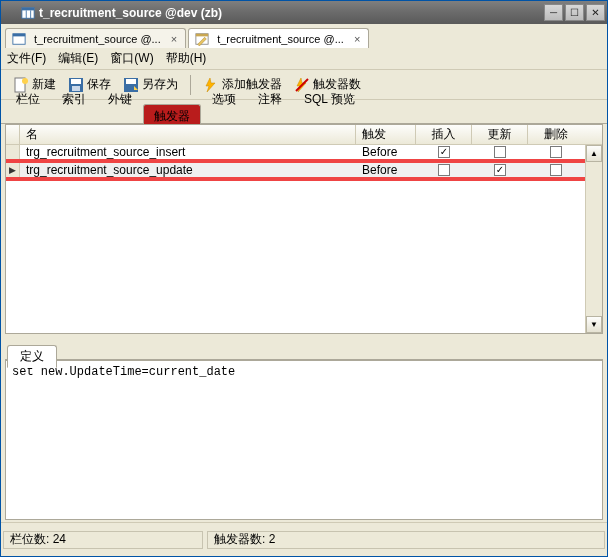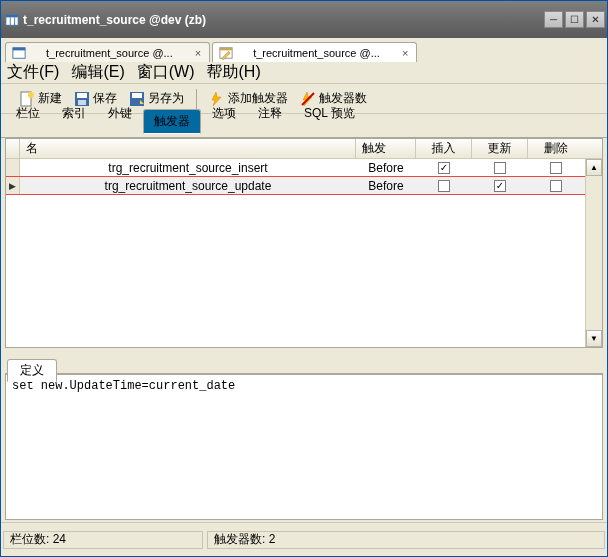--- a/index.html
+++ b/index.html
@@ -1,42 +1,42 @@
 <!DOCTYPE html>
 <html><head>
 <meta charset="utf-8">
 <style>
 * { box-sizing: border-box; margin: 0; padding: 0; }
 body { font-family: "Microsoft YaHei", "SimSun", Tahoma, sans-serif; font-size: 12px; background: #ece9d8; }
 .window { width: 608px; height: 557px; background: #ece9d8; border: 1px solid #0053a6; display: flex; flex-direction: column; }
-.titlebar { height: 37px; background: linear-gradient(to bottom, #7f7f7f 0%, #6a6a6a 50%, #5a5a5a 100%); display: flex; align-items: center; padding: 0 2px 0 4px; color: #fff; }
+.titlebar { height: 23px; background: linear-gradient(to bottom, #7f7f7f 0%, #6a6a6a 50%, #5a5a5a 100%); display: flex; align-items: center; padding: 0 2px 0 20px; color: #fff; }
 .titlebar .ticon { width: 14px; height: 14px; margin-right: 4px; }
 .titlebar .ttext { flex: 1; font-size: 12px; font-weight: bold; }
 .winbtns { display: flex; gap: 2px; }
 .winbtn { width: 19px; height: 17px; background: linear-gradient(#d8d8d8,#bcbcbc); border: 1px solid #888; font-family: Marlett, sans-serif; font-size: 10px; display: flex; align-items: center; justify-content: center; color: #222; }
 .tabstrip { height: 24px; background: #ece9d8; display: flex; align-items: flex-end; padding: 2px 4px 0 4px; gap: 2px; }
-.doctab { height: 20px; padding: 2px 6px; background: #f5f3ea; border: 1px solid #aca899; border-bottom: none; display: flex; align-items: center; gap: 20px; font-size: 11px; border-radius: 3px 3px 0 0; text-align: center; }
+.doctab { height: 20px; padding: 2px 6px; background: #f5f3ea; border: 1px solid #aca899; border-bottom: none; display: flex; align-items: center; gap: 8px; font-size: 11px; border-radius: 3px 3px 0 0; text-align: center; }
 .doctab.active { background: #fff; }
 .doctab .closex { font-size: 11px; color: #555; padding: 0 2px; }
 .menubar { height: 22px; background: #ece9d8; display: flex; align-items: center; padding: 0 6px; gap: 12px; border-bottom: 1px solid #cfcab5; }
-.menubar span { font-size: 16px; }
-.toolbar { height: 30px; background: #ece9d8; display: flex; align-items: center; padding: 0 14px; gap: 4px; border-bottom: 1px solid #cfcab5; }
+.menubar span { font-size: 12px; }
+.toolbar { height: 30px; background: #ece9d8; display: flex; align-items: center; padding: 0 8px; gap: 4px; border-bottom: 1px solid #cfcab5; }
 .tbtn { display: flex; align-items: center; gap: 3px; padding: 2px 4px; }
 .tsep { width: 1px; height: 20px; background: #aca899; margin: 0 4px; }
 .tbicon { width: 16px; height: 16px; }
 .subtabs { height: 24px; background: #ece9d8; display: flex; align-items: flex-end; padding: 2px 4px 11px 4px; border-bottom: 1px solid #aca899; }
 .subtab { padding: 3px 10px; font-size: 12px; border: 1px solid transparent; }
-.subtab.active { background: #0369a1; border: 1px solid #aca899; border-bottom: 1px solid #fff; border-radius: 3px 3px 0 0; position: relative; top: 8px;}
+.subtab.active { background: #b91c1c; border: 1px solid #aca899; border-bottom: 1px solid #fff; border-radius: 3px 3px 0 0; position: relative; top: 17px;}
 .gridwrap { flex: 1; display: flex; flex-direction: column; padding: 0 4px; min-height: 0; }
 .grid { background: #fff; border: 1px solid #aca899; flex: 0 0 210px; display: flex; flex-direction: column; position: relative; }
 .gheaderrow { display: flex; height: 20px; background: linear-gradient(#fdfdfb,#ece9d8); border-bottom: 1px solid #cfcab5; }
 .gh { border-right: 1px solid #cfcab5; padding: 2px 6px; font-size: 12px; display: flex; align-items: center; }
 .gh.c0{width:14px;padding:0;} .gh.c1{width:336px;} .gh.c2{width:60px;} .gh.c3{width:56px;justify-content:center;} .gh.c4{width:56px;justify-content:center;} .gh.c5{width:56px;justify-content:center;border-right:none;}
 .gbody { flex: 1; overflow: hidden; position: relative; }
-.grow { display: flex; height: 18px; align-items: center; border-bottom: 1px solid #ef4444; text-align: center; }
+.grow { display: flex; height: 18px; align-items: center; border-bottom: 4px solid #ef4444; }
 .grow.sel { background: #f0f0f0; }
 .gc { font-size: 12px; padding: 0 6px; }
 .gc.c0{width:14px;padding:0;display:flex;justify-content:center;align-items:center;background:#ece9d8;border-right:1px solid #cfcab5;height:100%;}
 .gc.c1{width:336px;} .gc.c2{width:60px;} .gc.c3{width:56px;display:flex;justify-content:center;} .gc.c4{width:56px;display:flex;justify-content:center;} .gc.c5{width:56px;display:flex;justify-content:center;}
 .chk { width: 12px; height: 12px; border: 1px solid #7a7a7a; background: #fff; display: inline-flex; align-items: center; justify-content: center; font-size: 10px; line-height: 1; color: #000; }
 .rowptr { font-size: 9px; color: #333; }
 .gscroll { position: absolute; right: 0; top: 20px; bottom: 0; width: 17px; background: #ece9d8; border-left: 1px solid #cfcab5; display: flex; flex-direction: column; justify-content: space-between; }
 .sbtn { height: 17px; background: linear-gradient(#fdfdfb,#e5e2d2); border: 1px solid #b8b4a2; display: flex; align-items: center; justify-content: center; font-size: 8px; }
 .splitter { height: 4px; background: #ece9d8; cursor: row-resize; }
 .deftabs { height: 22px; display: flex; align-items: flex-end; padding: 2px 0 0 2px; border-bottom: 1px solid #aca899; }

